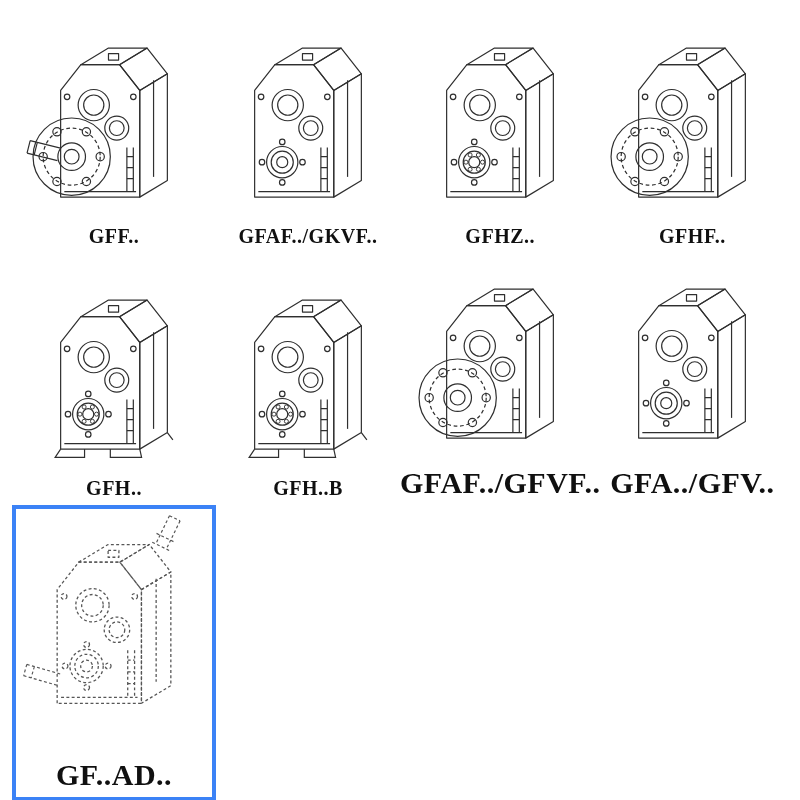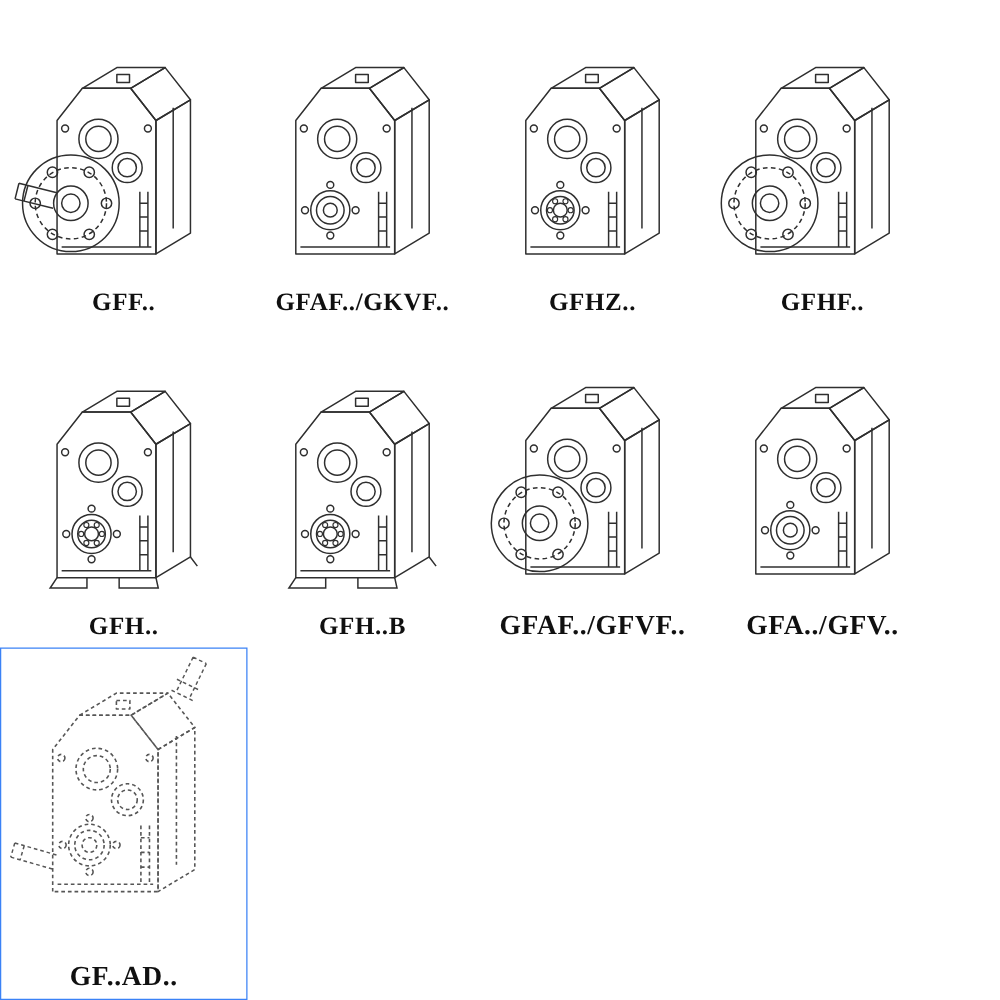--- a/index.html
+++ b/index.html
@@ -1,28 +1,28 @@
 <!DOCTYPE html>
 <html><head>
 <meta charset="utf-8">
 <style>
   * { margin:0; padding:0; box-sizing:border-box; }
   html,body { width:800px; height:800px; background:#ffffff; overflow:hidden;
               font-family:"Liberation Serif", serif; }
   .catalog { display:grid; width:672px; height:800px;
              grid-template-columns:repeat(4,1fr);
-             grid-template-rows:repeat(3,1fr); padding:0; }
+             grid-template-rows:repeat(3,1fr); padding:12px; }
   .cell { display:flex; flex-direction:column; align-items:center;
           justify-content:flex-end; padding-bottom:5px; }
-  .cell.boxed { border:1px solid #3b82f6;gap:28px; }
+  .cell.boxed { border:4px solid #3b82f6;gap:28px; }
   svg.drawing { width:184px; height:212px; color:#2f2f2f; flex:0 0 auto; }
   .cell.big svg.drawing { width:196px; height:220px; }
   .label { font-weight:bold; font-size:20px; color:#101010; letter-spacing:.5px;
            margin-top:1px; white-space:nowrap; }
-  .r3 .label { font-size:22px; }
+  .r3 .label { font-size:30px; }
   
   svg.dashed use { stroke-dasharray:3 2.4; color:#565656; }
   svg.dashed use.solid { stroke-dasharray:none; color:#3a3a3a; }
 </style>
 </head>
 <body style="background: rgb(255, 255, 255);">
 
 <svg width="0" height="0" style="position:absolute" aria-hidden="true">
   <defs>
     <g id="g-body" fill="none" stroke="currentColor" stroke-width="1.3" stroke-linejoin="round">

